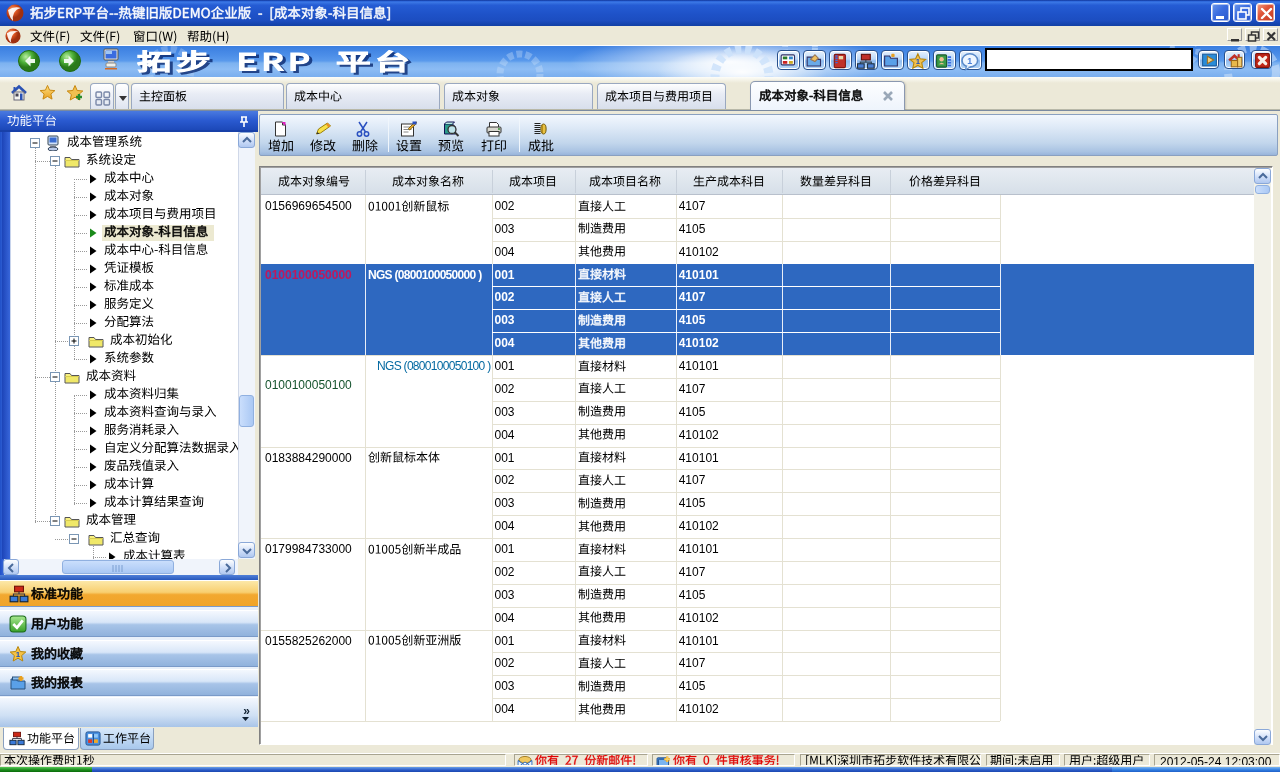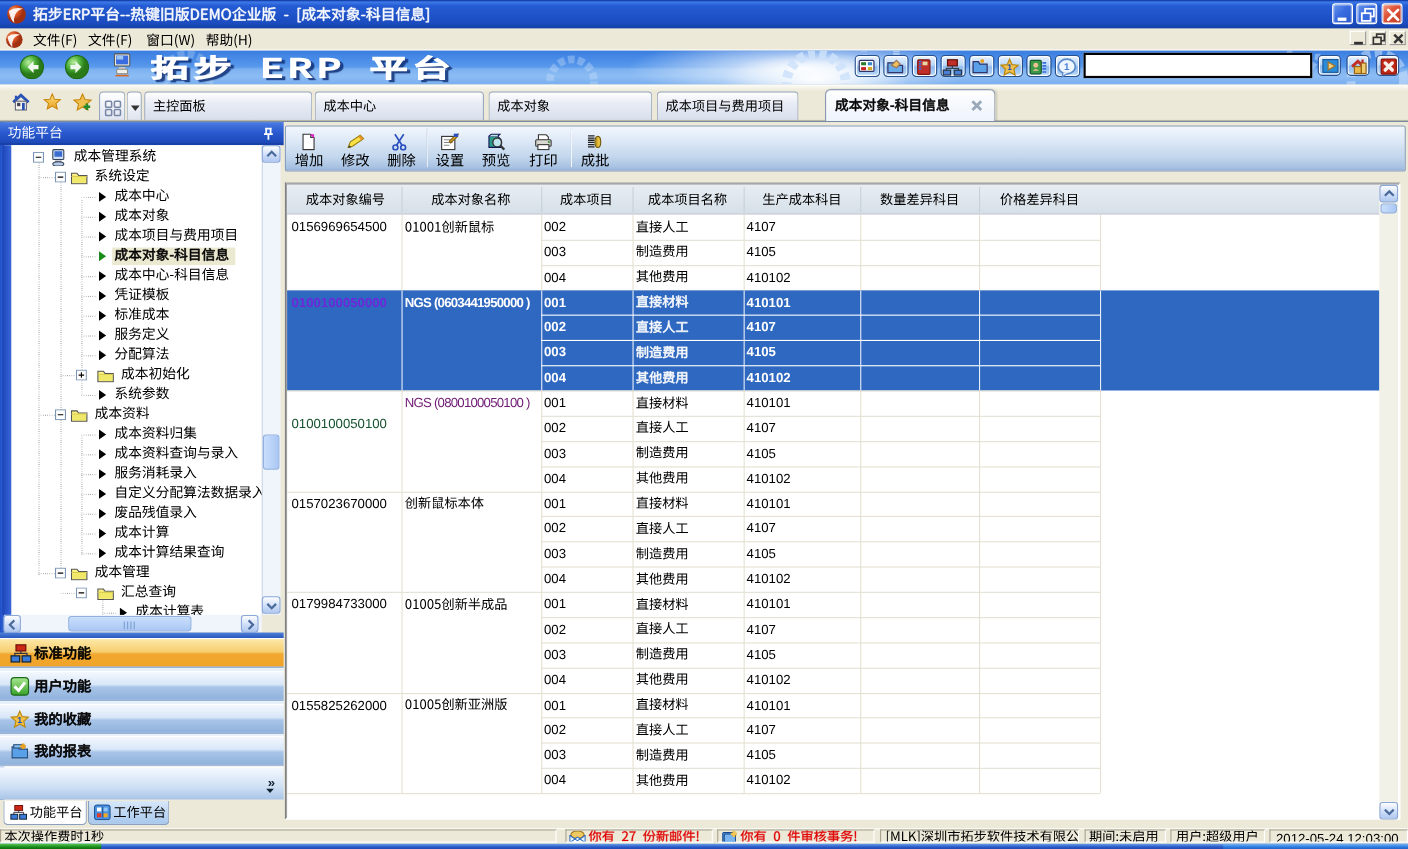--- a/index.html
+++ b/index.html
@@ -950,22 +950,22 @@
     <div style="position:absolute;left:678.7px;top:244.74px;font:12px 'Liberation Sans',sans-serif;color:#000;">410102</div>
     <div style="position:absolute;left:261px;top:263.61px;width:739.3px;height:1px;background:#e4e1d2;"></div>
     <div style="position:absolute;left:261px;top:263.61px;width:993px;height:91.48px;background:#2e68c0;"></div>
     <div style="position:absolute;left:365px;top:263.61px;width:1px;height:91.48px;background:#e8eef8;"></div>
     <div style="position:absolute;left:491.5px;top:263.61px;width:1px;height:91.48px;background:#e8eef8;"></div>
     <div style="position:absolute;left:574.6px;top:263.61px;width:1px;height:91.48px;background:#e8eef8;"></div>
     <div style="position:absolute;left:675.7px;top:263.61px;width:1px;height:91.48px;background:#e8eef8;"></div>
     <div style="position:absolute;left:782px;top:263.61px;width:1px;height:91.48px;background:#e8eef8;"></div>
     <div style="position:absolute;left:890.4px;top:263.61px;width:1px;height:91.48px;background:#e8eef8;"></div>
     <div style="position:absolute;left:1000.3px;top:263.61px;width:1px;height:91.48px;background:#e8eef8;"></div>
-    <div style="position:absolute;left:265px;top:267.61px;font:bold 12px 'Liberation Sans',sans-serif;color:#6d28d9;">0100100050000</div>
-    <div style="position:absolute;left:368px;top:267.61px;width:122.5px;font:bold 12px 'Liberation Sans',sans-serif;color:#fff;letter-spacing:-0.7px;white-space:nowrap;overflow:hidden;">NGS (0603441950000 )</div>
+    <div style="position:absolute;left:265px;top:267.61px;font:bold 12px 'Liberation Sans',sans-serif;color:#be185d;">0100100050000</div>
+    <div style="position:absolute;left:368px;top:267.61px;width:122.5px;font:bold 12px 'Liberation Sans',sans-serif;color:#fff;letter-spacing:-0.7px;white-space:nowrap;overflow:hidden;">NGS (0800100050000 )</div>
     <div style="position:absolute;left:494.5px;top:267.61px;font:bold 12px 'Liberation Sans',sans-serif;color:#fff;">001</div>
     <div style="position:absolute;left:577.6px;top:268.11px;"><svg class="t" width="49" height="15" viewBox="0 0 49 15" fill="#fff" style="vertical-align:top">
         <use href="#g131" transform="translate(0.0 10.6) scale(0.012000 -0.012000)" stroke="#fff" stroke-width="50"></use>
         <use href="#g132" transform="translate(12.0 10.6) scale(0.012000 -0.012000)" stroke="#fff" stroke-width="50"></use>
         <use href="#g138" transform="translate(24.0 10.6) scale(0.012000 -0.012000)" stroke="#fff" stroke-width="50"></use>
         <use href="#g74" transform="translate(36.0 10.6) scale(0.012000 -0.012000)" stroke="#fff" stroke-width="50"></use>
       </svg></div>
     <div style="position:absolute;left:678.7px;top:267.61px;font:bold 12px 'Liberation Sans',sans-serif;color:#fff;">410101</div>
     <div style="position:absolute;left:491.5px;top:286.48px;width:508.8px;height:1px;background:#fff;"></div>
     <div style="position:absolute;left:494.5px;top:290.48px;font:bold 12px 'Liberation Sans',sans-serif;color:#fff;">002</div>
@@ -989,21 +989,21 @@
     <div style="position:absolute;left:494.5px;top:336.22px;font:bold 12px 'Liberation Sans',sans-serif;color:#fff;">004</div>
     <div style="position:absolute;left:577.6px;top:336.72px;"><svg class="t" width="49" height="15" viewBox="0 0 49 15" fill="#fff" style="vertical-align:top">
         <use href="#g136" transform="translate(0.0 10.6) scale(0.012000 -0.012000)" stroke="#fff" stroke-width="50"></use>
         <use href="#g137" transform="translate(12.0 10.6) scale(0.012000 -0.012000)" stroke="#fff" stroke-width="50"></use>
         <use href="#g46" transform="translate(24.0 10.6) scale(0.012000 -0.012000)" stroke="#fff" stroke-width="50"></use>
         <use href="#g47" transform="translate(36.0 10.6) scale(0.012000 -0.012000)" stroke="#fff" stroke-width="50"></use>
       </svg></div>
     <div style="position:absolute;left:678.7px;top:336.22px;font:bold 12px 'Liberation Sans',sans-serif;color:#fff;">410102</div>
     <div style="position:absolute;left:261px;top:355.09px;width:739.3px;height:1px;background:#e4e1d2;"></div>
     <div style="position:absolute;left:265px;top:378px;font:12px 'Liberation Sans',sans-serif;color:#14532d;">0100100050100</div>
-    <div style="position:absolute;left:368px;top:359.09px;width:122.5px;font:12px 'Liberation Sans',sans-serif;color:#701a75;letter-spacing:-0.7px;white-space:nowrap;overflow:hidden;">NGS (0800100050100 )</div>
+    <div style="position:absolute;left:368px;top:359.09px;width:122.5px;font:12px 'Liberation Sans',sans-serif;color:#0369a1;letter-spacing:-0.7px;white-space:nowrap;overflow:hidden;text-align:right;">NGS (0800100050100 )</div>
     <div style="position:absolute;left:494.5px;top:359.09px;font:12px 'Liberation Sans',sans-serif;color:#000;">001</div>
     <div style="position:absolute;left:577.6px;top:359.59px;"><svg class="t" width="48" height="15" viewBox="0 0 48 15" fill="#000" style="vertical-align:top">
         <use href="#g131" transform="translate(0.0 10.6) scale(0.012000 -0.012000)"></use>
         <use href="#g132" transform="translate(12.0 10.6) scale(0.012000 -0.012000)"></use>
         <use href="#g138" transform="translate(24.0 10.6) scale(0.012000 -0.012000)"></use>
         <use href="#g74" transform="translate(36.0 10.6) scale(0.012000 -0.012000)"></use>
       </svg></div>
     <div style="position:absolute;left:678.7px;top:359.09px;font:12px 'Liberation Sans',sans-serif;color:#000;">410101</div>
     <div style="position:absolute;left:491.5px;top:377.96px;width:508.8px;height:1px;background:#e4e1d2;"></div>
     <div style="position:absolute;left:494.5px;top:381.96px;font:12px 'Liberation Sans',sans-serif;color:#000;">002</div>
@@ -1026,21 +1026,21 @@
     <div style="position:absolute;left:491.5px;top:423.7px;width:508.8px;height:1px;background:#e4e1d2;"></div>
     <div style="position:absolute;left:494.5px;top:427.7px;font:12px 'Liberation Sans',sans-serif;color:#000;">004</div>
     <div style="position:absolute;left:577.6px;top:428.2px;"><svg class="t" width="48" height="15" viewBox="0 0 48 15" fill="#000" style="vertical-align:top">
         <use href="#g136" transform="translate(0.0 10.6) scale(0.012000 -0.012000)"></use>
         <use href="#g137" transform="translate(12.0 10.6) scale(0.012000 -0.012000)"></use>
         <use href="#g46" transform="translate(24.0 10.6) scale(0.012000 -0.012000)"></use>
         <use href="#g47" transform="translate(36.0 10.6) scale(0.012000 -0.012000)"></use>
       </svg></div>
     <div style="position:absolute;left:678.7px;top:427.7px;font:12px 'Liberation Sans',sans-serif;color:#000;">410102</div>
     <div style="position:absolute;left:261px;top:446.57px;width:739.3px;height:1px;background:#e4e1d2;"></div>
-    <div style="position:absolute;left:265px;top:450.57px;font:12px 'Liberation Sans',sans-serif;color:#000;">0157023670000</div>
+    <div style="position:absolute;left:265px;top:450.57px;font:12px 'Liberation Sans',sans-serif;color:#000;">0183884290000</div>
     <div style="position:absolute;left:368px;top:451.07px;"><svg class="t" width="72" height="15" viewBox="0 0 72 15" fill="#000" style="vertical-align:top">
         <use href="#g128" transform="translate(0.0 10.6) scale(0.012000 -0.012000)"></use>
         <use href="#g129" transform="translate(12.0 10.6) scale(0.012000 -0.012000)"></use>
         <use href="#g130" transform="translate(24.0 10.6) scale(0.012000 -0.012000)"></use>
         <use href="#g59" transform="translate(36.0 10.6) scale(0.012000 -0.012000)"></use>
         <use href="#g19" transform="translate(48.0 10.6) scale(0.012000 -0.012000)"></use>
         <use href="#g139" transform="translate(60.0 10.6) scale(0.012000 -0.012000)"></use>
       </svg></div>
     <div style="position:absolute;left:494.5px;top:450.57px;font:12px 'Liberation Sans',sans-serif;color:#000;">001</div>
     <div style="position:absolute;left:577.6px;top:451.07px;"><svg class="t" width="48" height="15" viewBox="0 0 48 15" fill="#000" style="vertical-align:top">

